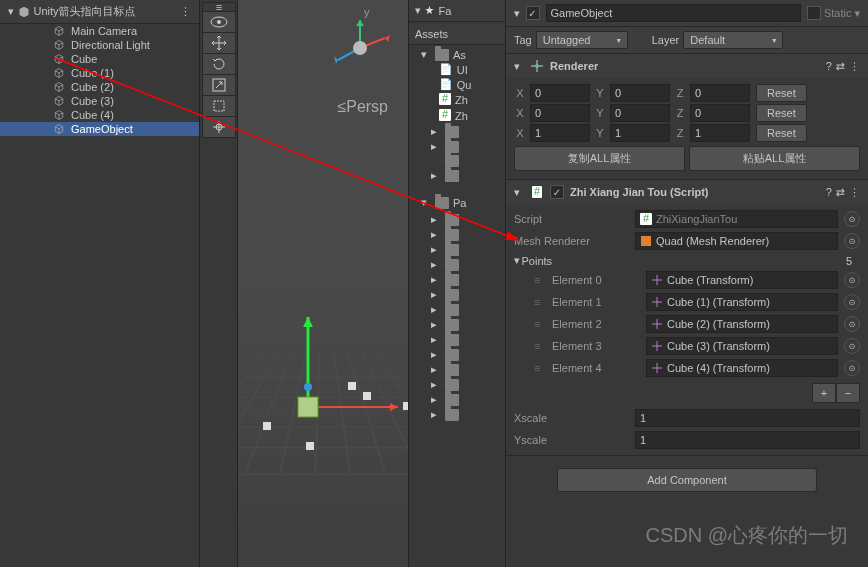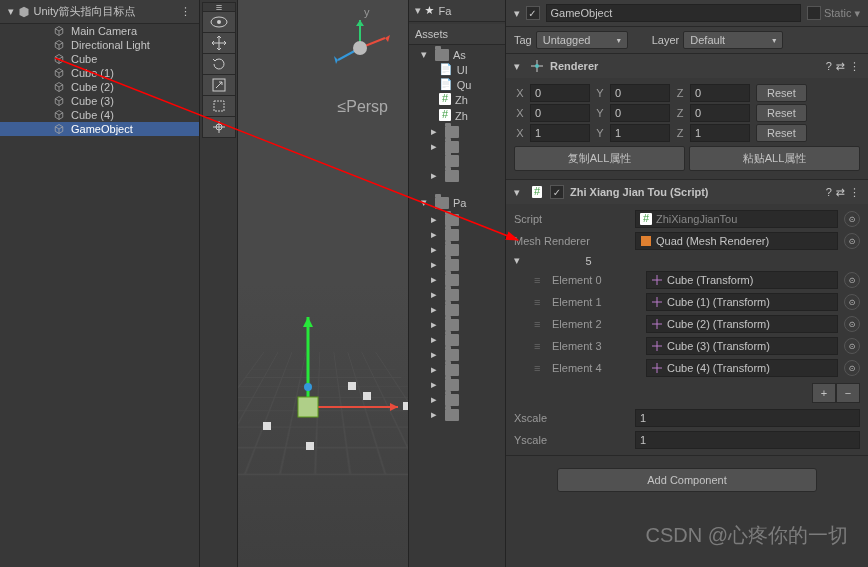--- a/index.html
+++ b/index.html
@@ -437,20 +437,21 @@
           <div class="obj-field">
             <svg width="12" height="12" viewBox="0 0 12 12">
                 <rect x="1" y="1" width="10" height="10" fill="#e08030"></rect>
               </svg>
             <span>Quad (Mesh Renderer)</span>
           </div>
           <span class="obj-picker">⊙</span>
         </div>
         <div class="points-row">
           <span>▾</span>
+          <span class="points-label">Points</span>
           <span class="points-count">5</span>
         </div>
         <div id="elements">
             <div class="element-row">
               <span class="drag-handle">≡</span>
               <span class="element-label">Element 0</span>
               <div class="obj-field">
                 <svg width="12" height="12" viewBox="0 0 12 12">
                   <path d="M6 1v10M1 6h10" stroke="#b97bc9"></path>
                 </svg>

